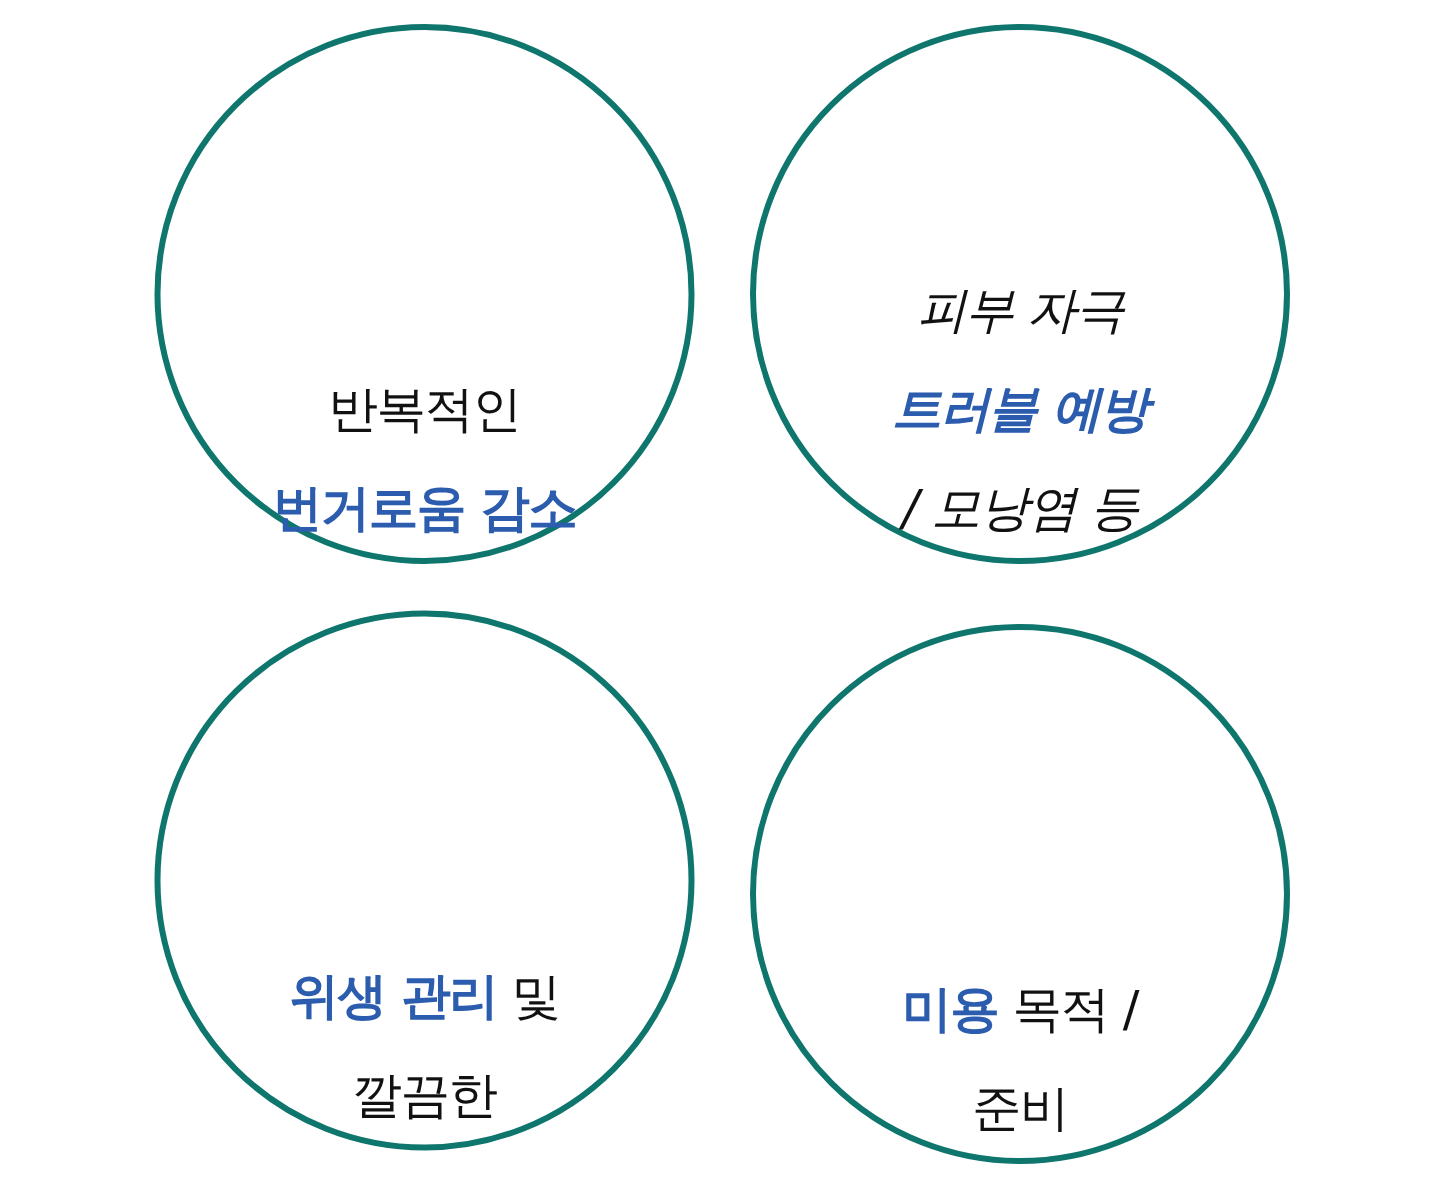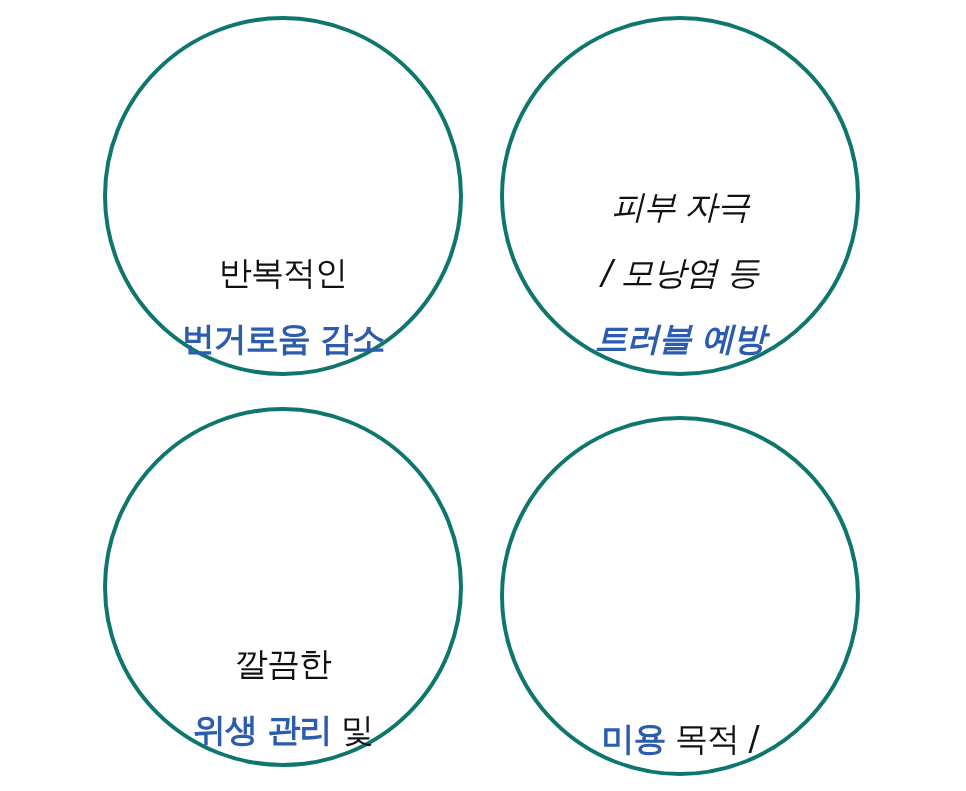--- a/index.html
+++ b/index.html
@@ -55,33 +55,36 @@
   <div class="line">
     <span class="seg blue">번거로움 감소</span>
   </div>
 </div>
 
 <div class="circle" id="c2">
   <div class="line">
     <span class="seg">피부 자극</span>
   </div>
   <div class="line">
-    <span class="seg">/ 모낭염 등</span>
+    <span class="seg blue">트러블 예방</span>
   </div>
   <div class="line">
-    <span class="seg blue">트러블 예방</span>
+    <span class="seg">/ 모낭염 등</span>
   </div>
 </div>
 
 <div class="circle" id="c3">
   <div class="line">
-    <span class="seg">깔끔한</span>
+    <span class="seg blue">위생 관리</span><span class="seg" style="white-space:pre"> 및</span>
   </div>
   <div class="line">
-    <span class="seg blue">위생 관리</span><span class="seg" style="white-space:pre"> 및</span>
+    <span class="seg">깔끔한</span>
   </div>
 </div>
 
 <div class="circle" id="c4">
   <div class="line">
     <span class="seg blue">미용</span><span class="seg" style="white-space:pre"> 목적 /</span>
   </div>
+  <div class="line">
+    <span class="seg">준비</span>
+  </div>
 </div>
 
 </body></html>

